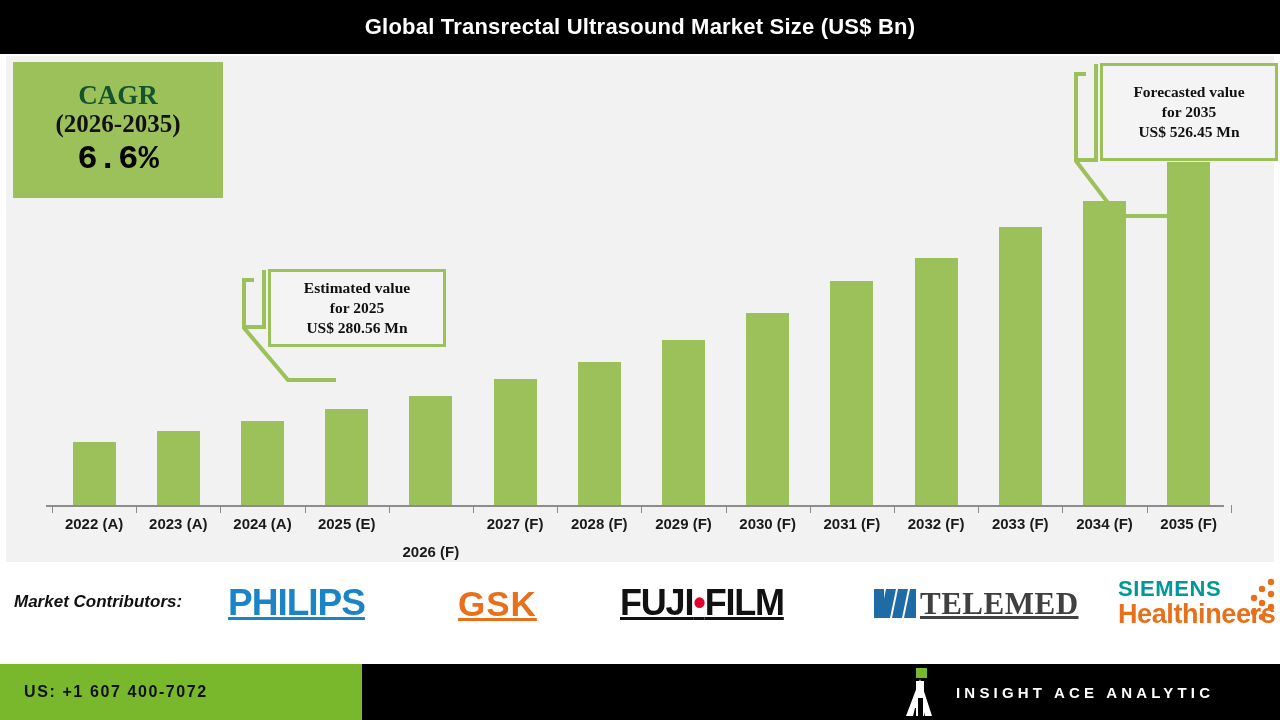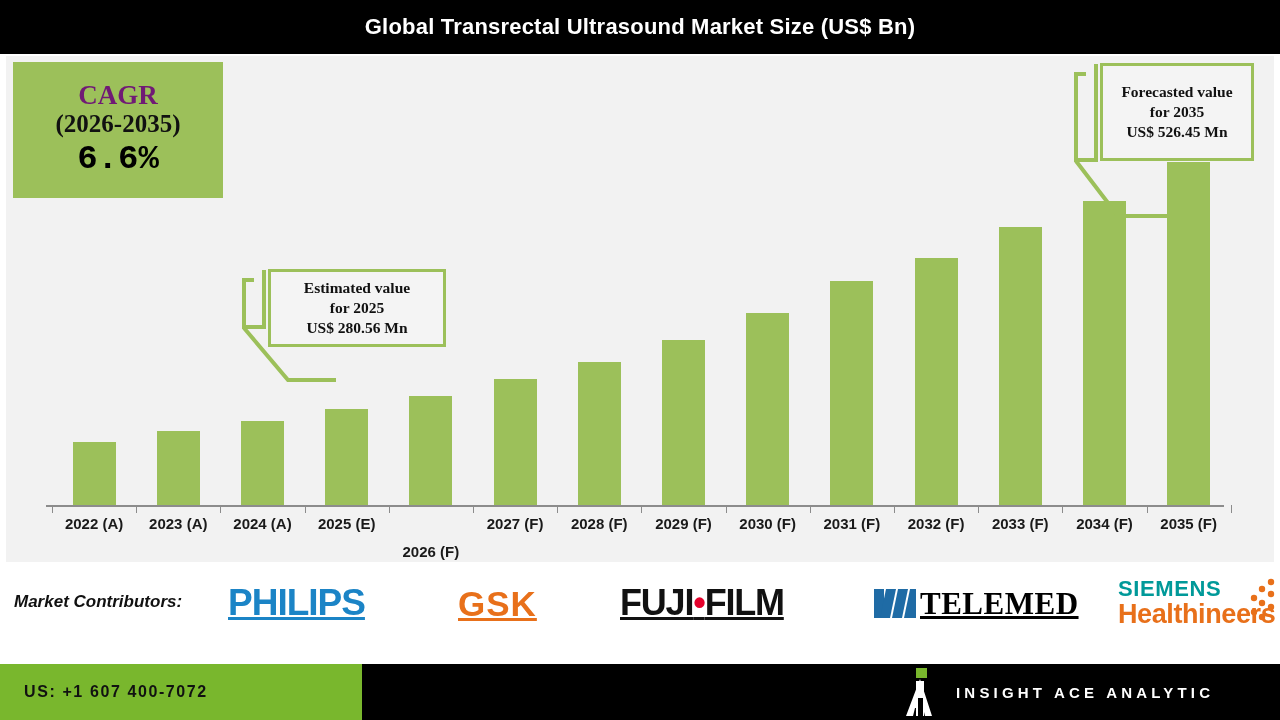--- a/index.html
+++ b/index.html
@@ -27,39 +27,39 @@
     background:#f2f2f2;
   }
 
   
   .cagr-box{
     position:absolute;left:7px;top:6px;width:210px;height:136px;
     background:#9cc05a;
     display:flex;flex-direction:column;align-items:center;justify-content:center;
     font-family:"Liberation Serif",serif;
   }
-  .cagr-line1{font-size:27px;font-weight:bold;color:#701a75;line-height:1.08;}
+  .cagr-line1{font-size:27px;font-weight:bold;color:#14532d;line-height:1.08;}
   .cagr-line2{font-size:25px;font-weight:bold;color:#111111;line-height:1.15;}
   .cagr-line3{font-size:34px;font-weight:bold;color:#000000;line-height:1.2;font-family:Liberation Mono, monospace;}
 
   
   .callout{
     position:absolute;
     background:#f4f4f4;
     border:3px solid #9cc05a;
     box-sizing:border-box;
     display:flex;flex-direction:column;align-items:center;justify-content:center;
     font-family:"Liberation Serif",serif;
     color:#111111;
     z-index:6;
   }
   .callout div{font-size:15.5px;font-weight:bold;line-height:1.27;white-space:nowrap;}
 
   .callout-2025{left:262px;top:213px;width:178px;height:78px;}
-  .callout-2035{left:1094px;top:7px;width:154px;height:98px;}
+  .callout-2035{left:1094px;top:7px;width:178px;height:98px;}
 
   
   .leaders{position:absolute;left:0;top:0;width:1268px;height:506px;z-index:5;pointer-events:none;}
 
   
   .plot{
     position:absolute;left:0;top:0;width:1268px;height:506px;
   }
   .bar{
     position:absolute;background:#9cc05a;
@@ -84,21 +84,21 @@
     position:absolute;left:14px;top:28px;
     font-size:17px;font-weight:bold;font-style:italic;color:#111111;
     font-family:"Liberation Sans",sans-serif;
   }
   .logo{position:absolute;font-family:"Liberation Sans",sans-serif;white-space:nowrap;text-decoration:underline;}
 
   .logo-philips{left:228px;top:18px;font-size:37px;font-weight:bold;color:#1b84c6;letter-spacing:-1px;}
   .logo-gsk{left:458px;top:20px;font-size:35px;font-weight:bold;color:#e8701a;letter-spacing:1px;}
   .logo-fujifilm{left:620px;top:18px;font-size:36px;font-weight:bold;color:#111111;letter-spacing:-1.2px;}
   .logo-fujifilm .dot{color:#e4002b;}
-  .logo-telemed{left:872px;top:22px;font-size:31px;font-weight:bold;color:#000000;
+  .logo-telemed{left:872px;top:22px;font-size:31px;font-weight:bold;color:#404040;
     font-family:"Liberation Serif",serif;letter-spacing:.5px;}
   .telemed-mark{position:absolute;left:872px;top:23px;width:44px;height:33px;}
   .logo-siemens-wrap{position:absolute;left:1118px;top:14px;text-align:left;}
   .logo-siemens{font-size:22px;font-weight:bold;color:#009999;letter-spacing:.6px;line-height:1;}
   .logo-healthineers{font-size:27px;font-weight:bold;color:#e8701a;letter-spacing:-.4px;line-height:1.05;}
   .siemens-dots{position:absolute;left:1245px;top:12px;width:34px;height:46px;}
 
   
   .footer{position:absolute;left:0;top:664px;width:1280px;height:56px;background:#000000;}
   .footer-phone-bg{position:absolute;left:0;top:0;width:362px;height:56px;background:#79b72d;}

